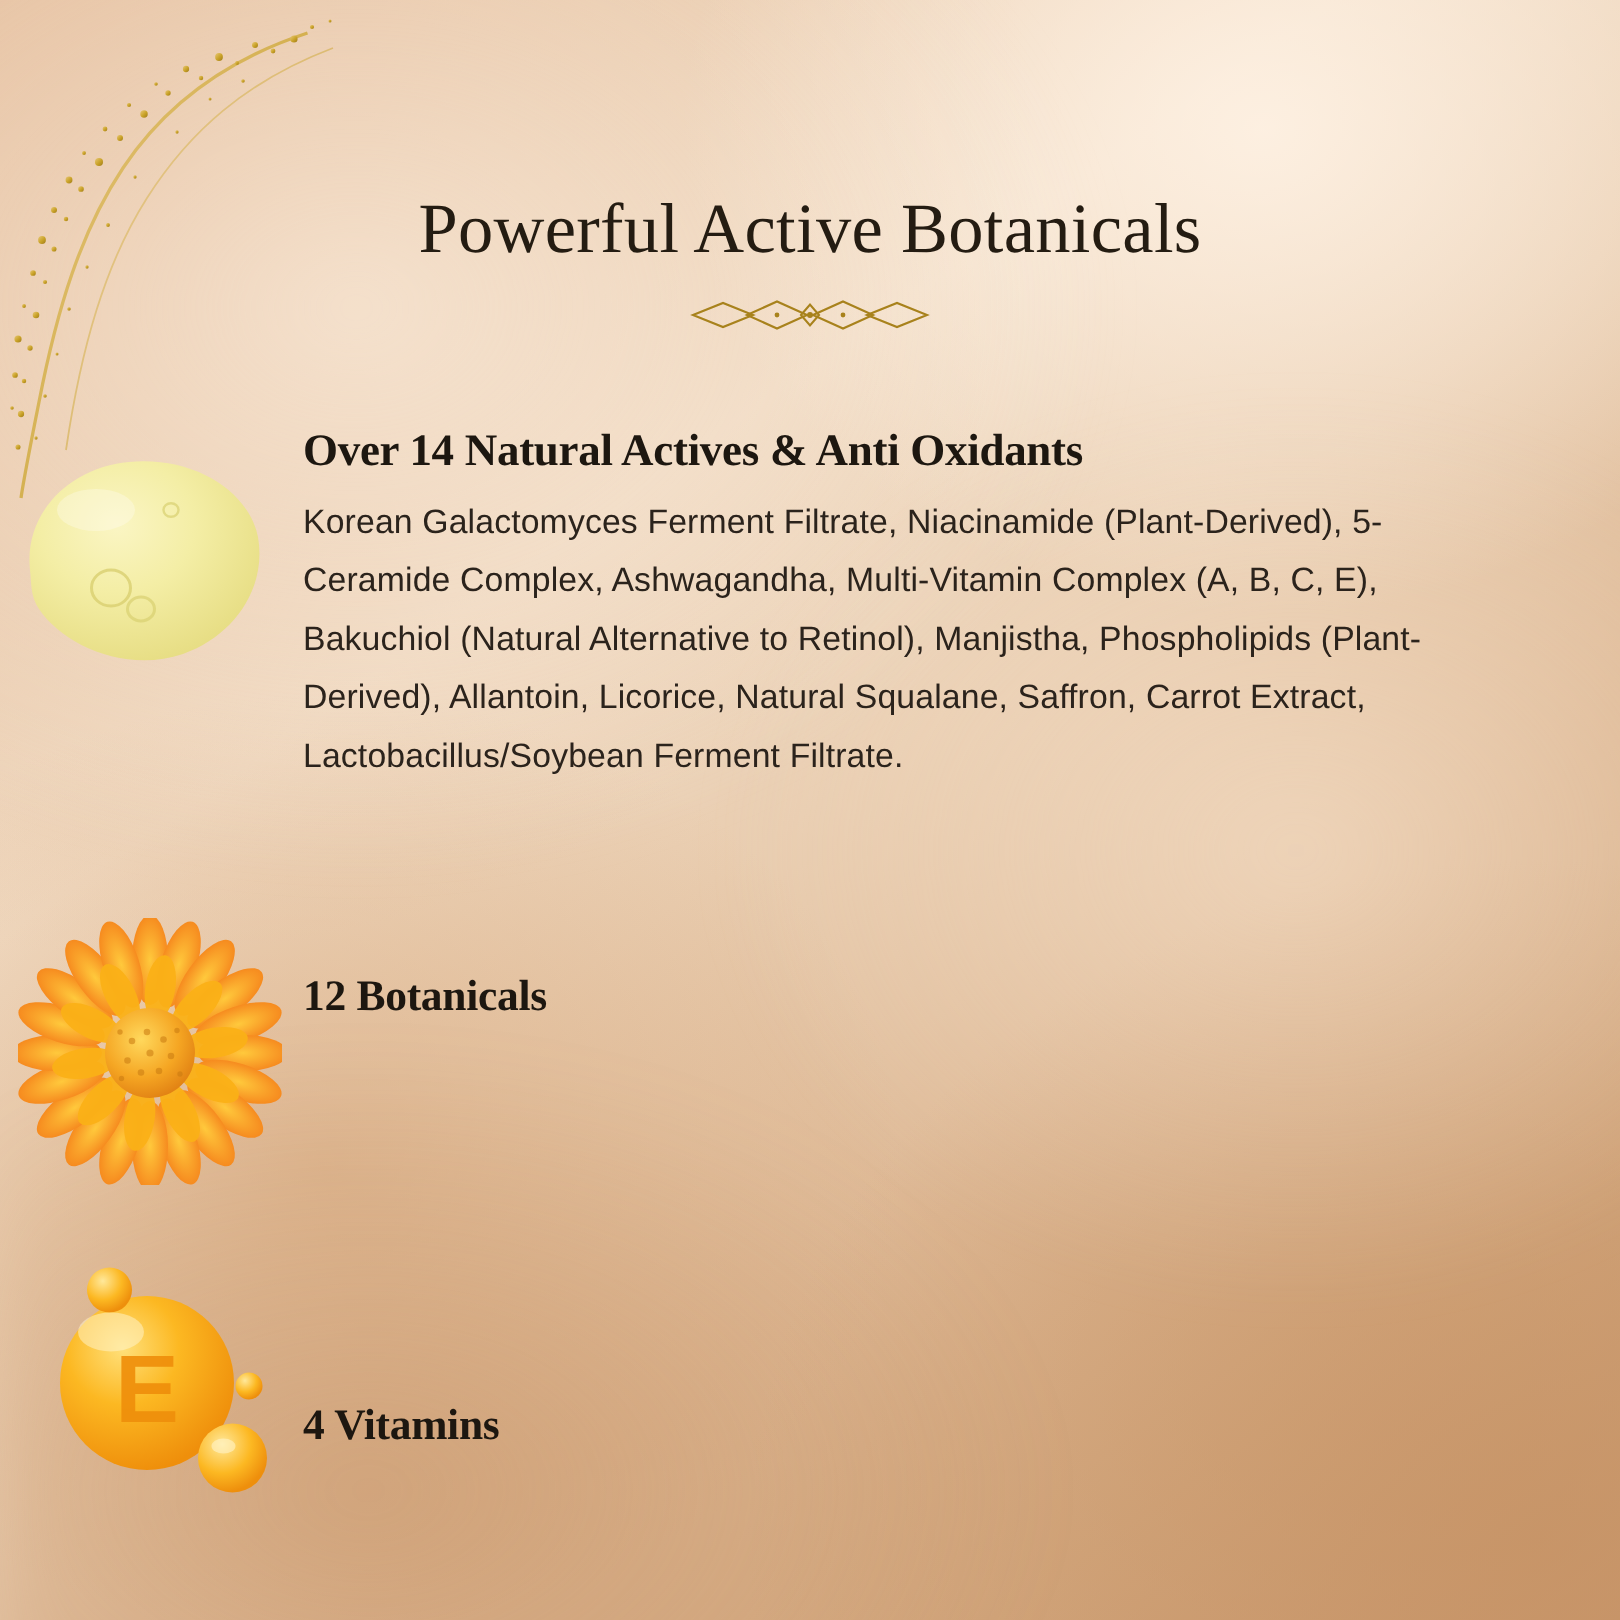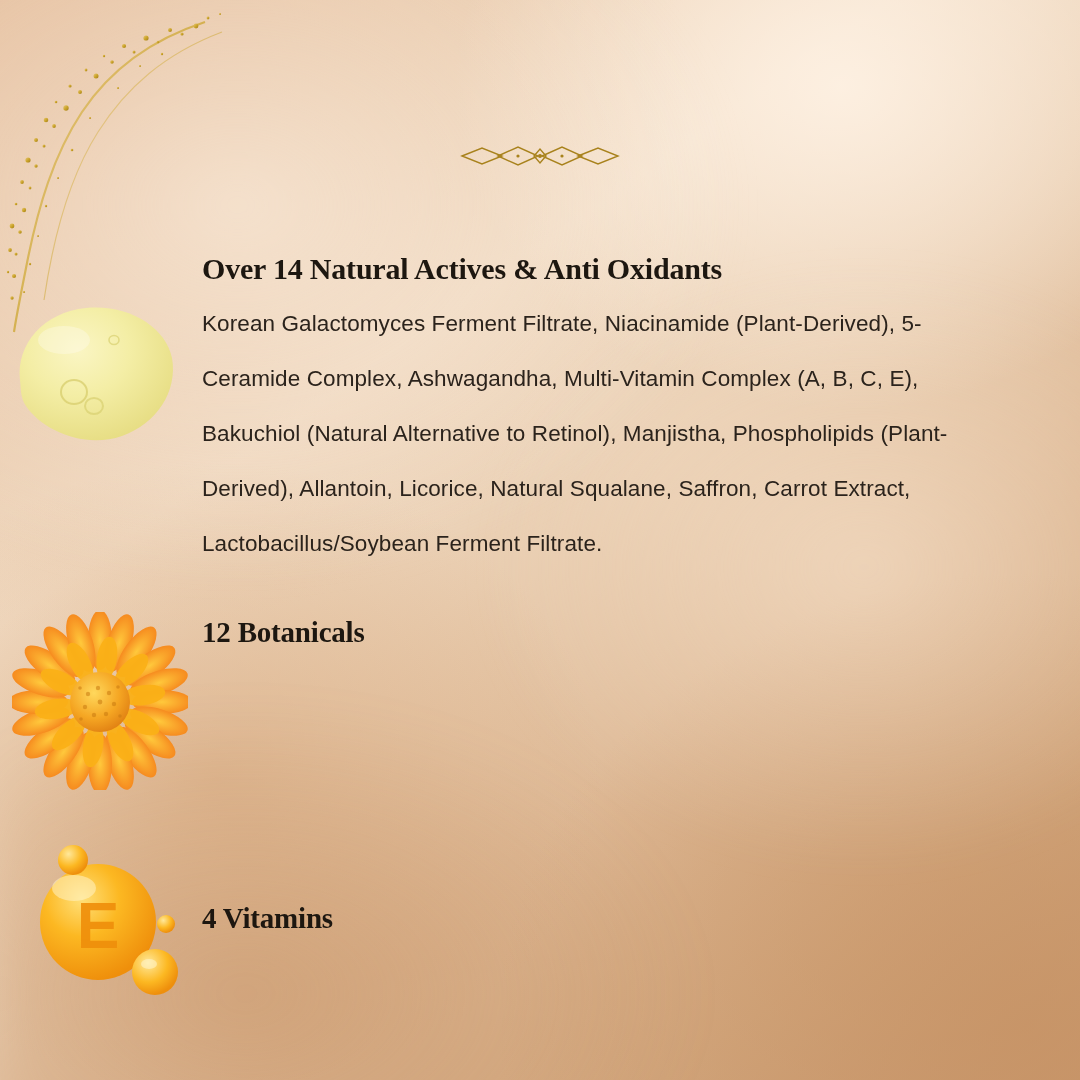--- a/index.html
+++ b/index.html
@@ -85,38 +85,39 @@
     position: relative;
     height: 26px;
   }
   .divider svg { display: block; margin: 0 auto; }
 
   
   .section {
     position: absolute;
     left: 202px;
     width: 790px;
+    margin-top: 32px;
   }
   .sec-1 { top: 252px; }
   .sec-2 { top: 616px; }
   .sec-3 { top: 902px; }
 
   .sec-head {
     font-family: "Liberation Serif", serif;
     font-weight: 700;
     color: #1d1710;
     font-size: 30px;
     letter-spacing: -0.2px;
     margin: 0 0 10px 0;
   }
   .sec-body {
     font-family: "Liberation Sans", sans-serif;
     color: #2b231c;
     font-size: 22.5px;
-    line-height: 55px;
+    line-height: 39px;
     letter-spacing: 0.1px;
     margin: 0;
     font-weight: 400;
   }
   .sec-2 .sec-body, .sec-3 .sec-body { line-height: 38px; }
   .sec-2 .sec-head { font-size: 29px; }
   .sec-3 .sec-head { font-size: 29px; }
 
   
   .serum-drop {
@@ -202,20 +203,21 @@
       <circle cx="46" cy="206" r="1.2"></circle>
         <circle cx="38" cy="236" r="1.0"></circle>
       <circle cx="30" cy="264" r="1.2"></circle>
         <circle cx="24" cy="292" r="1.1"></circle>
       <circle cx="208" cy="18" r="1.4"></circle>
         <circle cx="220" cy="14" r="1.0"></circle>
     </g>
   </svg>
 
   <div class="header">
+    <div class="title">Powerful Active Botanicals</div>
     <div class="divider">
       <svg width="880" height="26" viewBox="0 0 880 26">
         <defs>
           <linearGradient id="dg" x1="0" y1="0" x2="1" y2="0">
             <stop offset="0%" stop-color="#c9a227" stop-opacity="0.05"></stop>
             <stop offset="20%" stop-color="#c9a227" stop-opacity="0.75"></stop>
             <stop offset="50%" stop-color="#a8821c" stop-opacity="1"></stop>
             <stop offset="80%" stop-color="#c9a227" stop-opacity="0.75"></stop>
             <stop offset="100%" stop-color="#c9a227" stop-opacity="0.05"></stop>
           </linearGradient>

